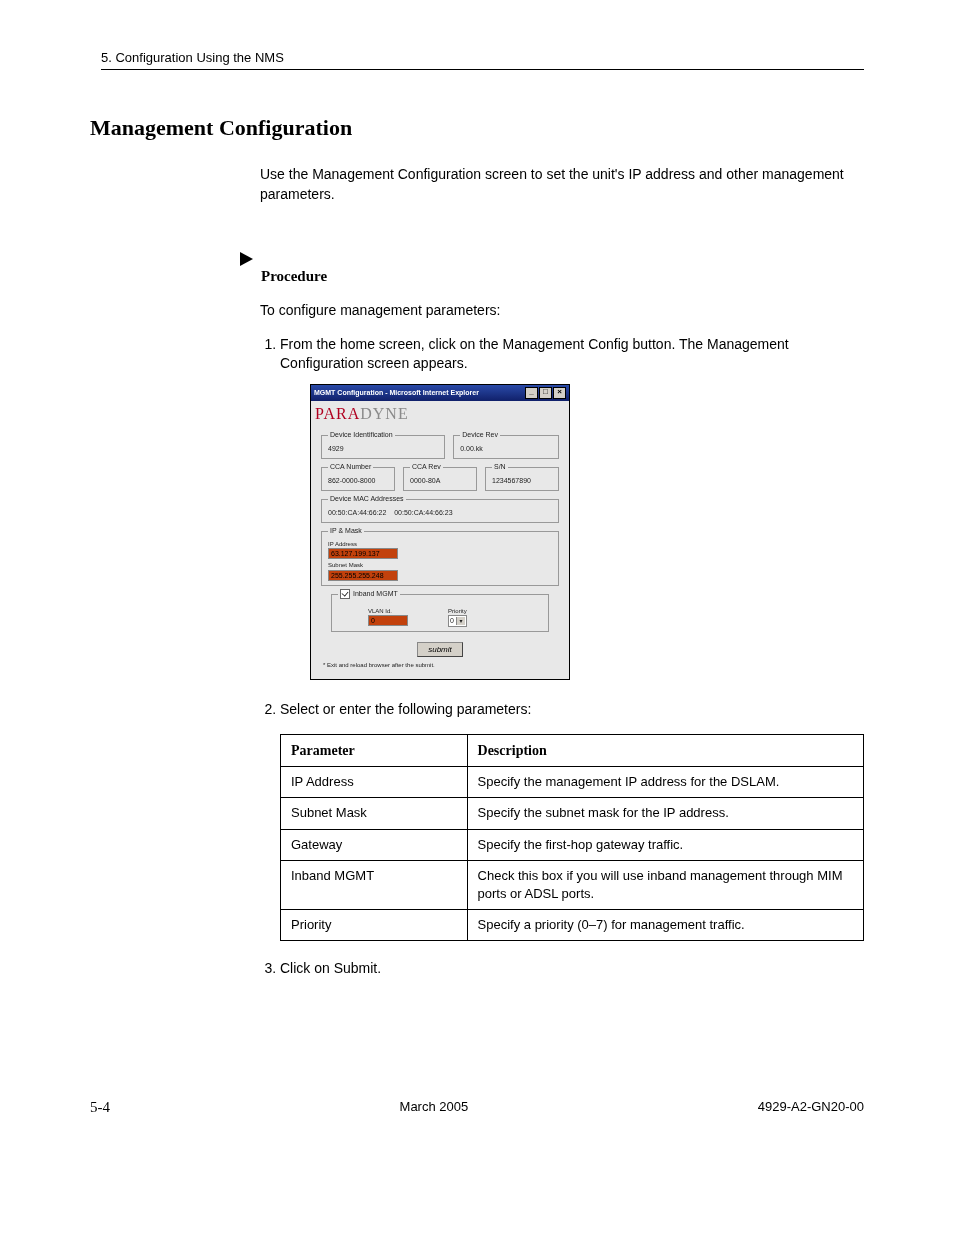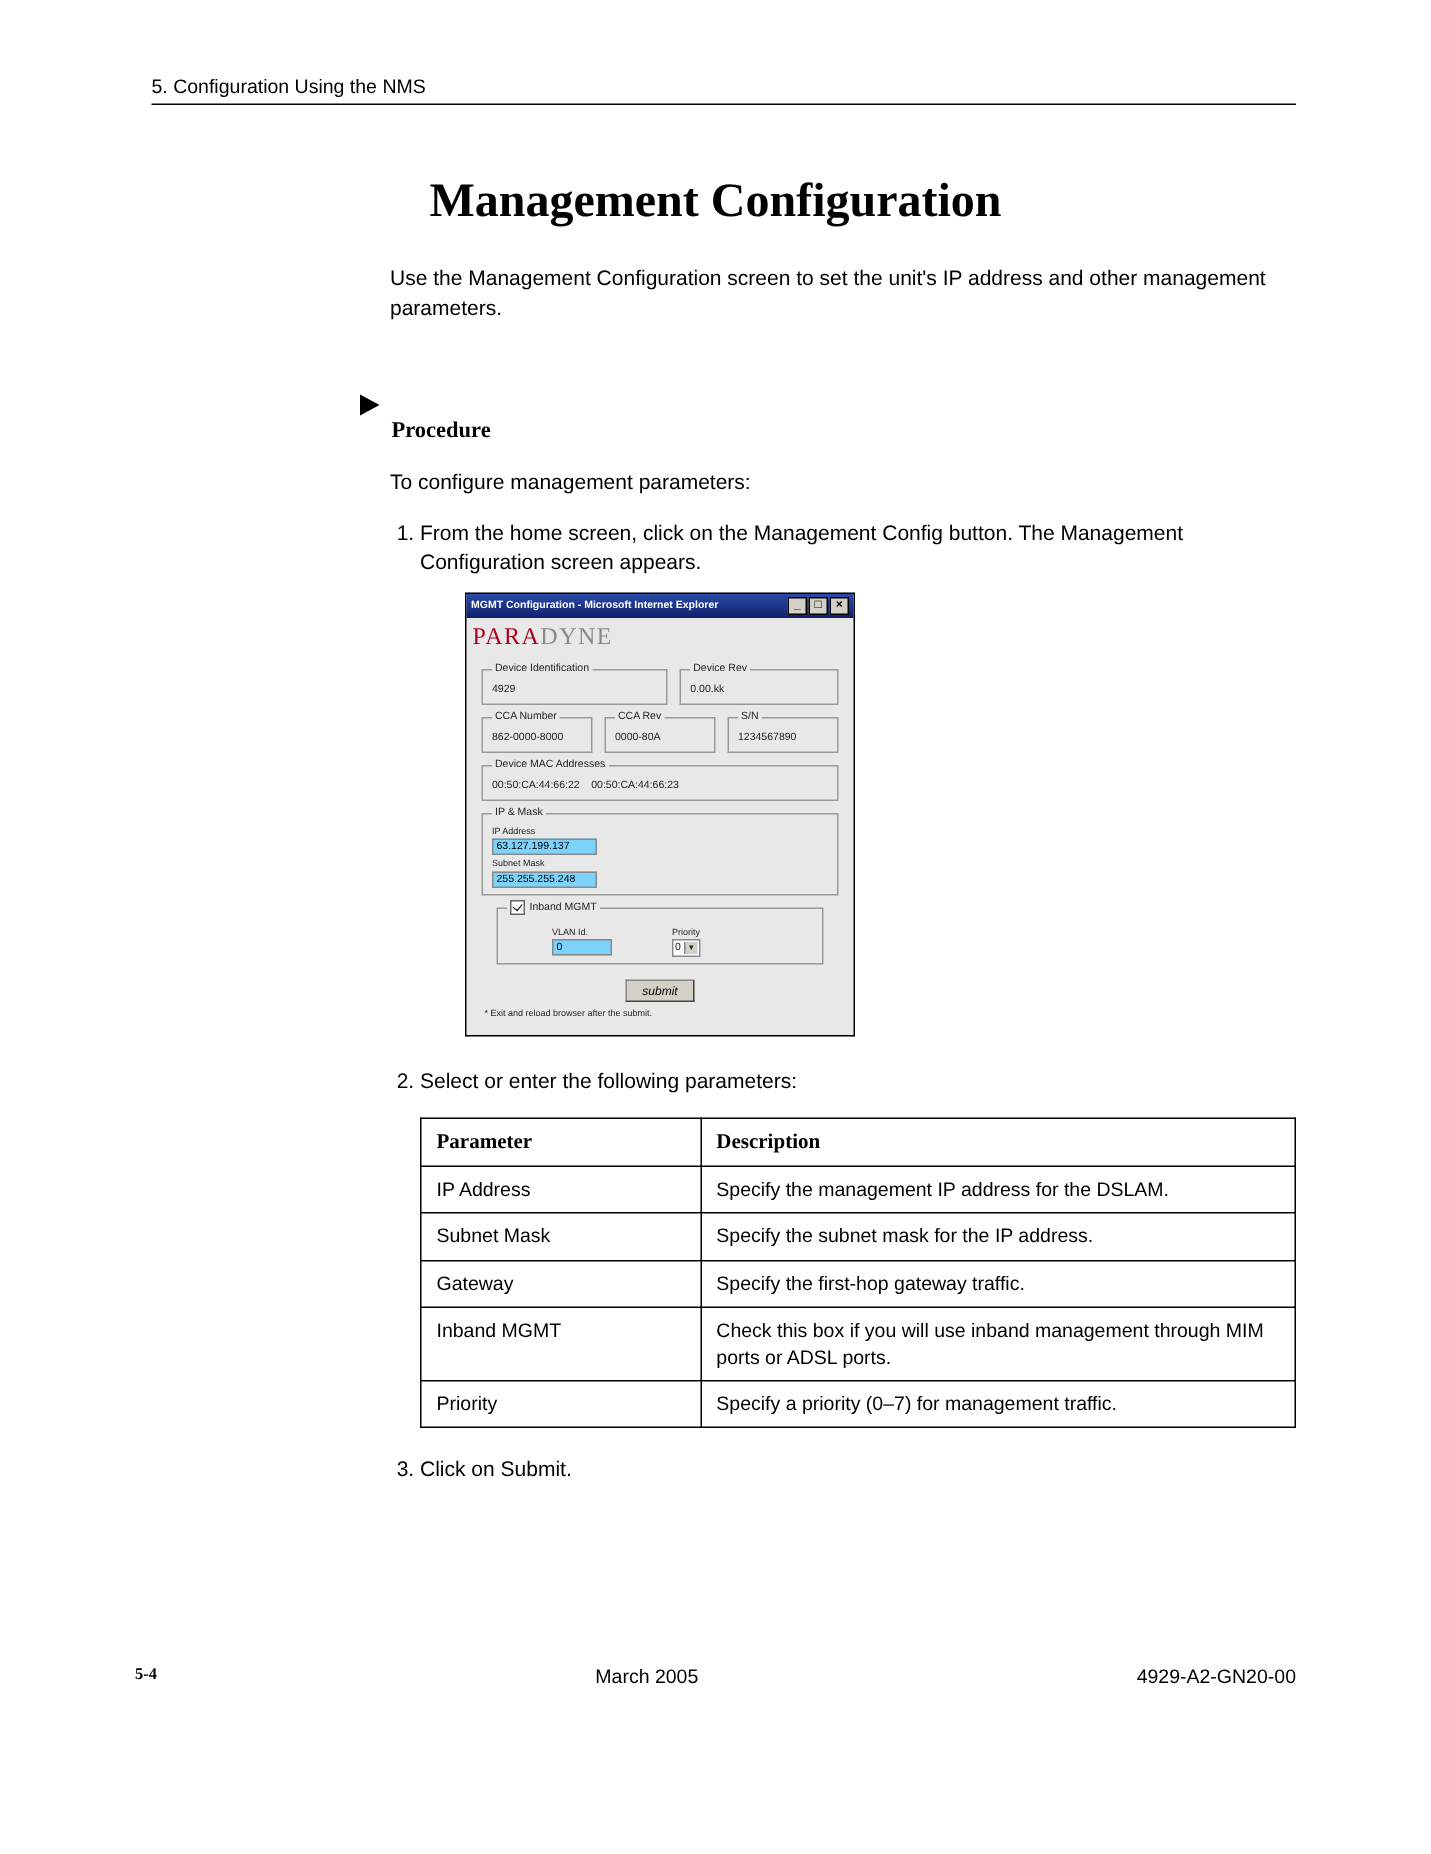--- a/index.html
+++ b/index.html
@@ -13,23 +13,22 @@
     border-bottom: 1px solid #000;
     padding-bottom: 4px;
     margin-bottom: 45px;
     font-size: 13px;
     font-family: Arial, Helvetica, sans-serif;
     margin-left: 11px;
   }
   h1 {
     font-family: "Times New Roman", Times, serif;
     font-weight: bold;
-    font-size: 32px;
+    font-size: 22px;
     margin: 0 0 24px 0;
-    text-align: center;
   }
   .body-indent {
     margin-left: 170px;
     font-family: Arial, Helvetica, sans-serif;
     font-size: 14px;
     line-height: 1.4;
   }
   .proc-row {
     margin-left: 150px;
     margin-top: 28px;
@@ -111,21 +110,21 @@
     background: #e8e8e8;
     padding: 0 2px;
     font-size: 7px;
   }
   .fs .val { font-size: 7px; margin-top: 2px; }
   .row2 { display: flex; gap: 4px; }
   .row2 > * { flex: 1; }
   .row3 { display: flex; gap: 4px; }
   .row3 > * { flex: 1; }
   .txt {
-    background: #7dd3fc;
+    background: #c2410c;
     border: 1px solid #888;
     padding: 1px 2px;
     font-size: 7px;
     width: 70px;
     box-sizing: border-box;
   }
   .lbl { font-size: 6px; margin-top: 2px; }
   .sel {
     background: #fff;
     border: 1px solid #888;
@@ -179,22 +178,22 @@
   .footer {
     position: relative;
     margin-top: 120px;
     font-family: Arial, Helvetica, sans-serif;
     font-size: 13px;
     display: flex;
     justify-content: space-between;
   }
   .footer .pg {
     font-family: "Times New Roman", Times, serif;
-    font-weight: bold;
-    font-size: 11px;
+    font-weight: normal;
+    font-size: 15px;
   }
   .chk {
     display:inline-block;
     width:8px;height:8px;
     border:1px solid #666;
     background:#fff;
     vertical-align:middle;
     margin-right:3px;
     position:relative;
   }

